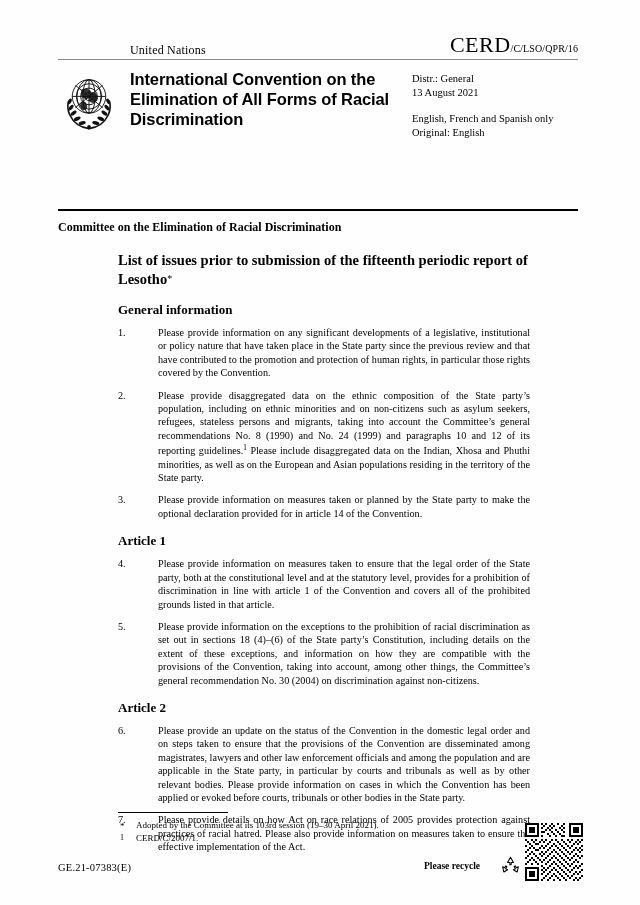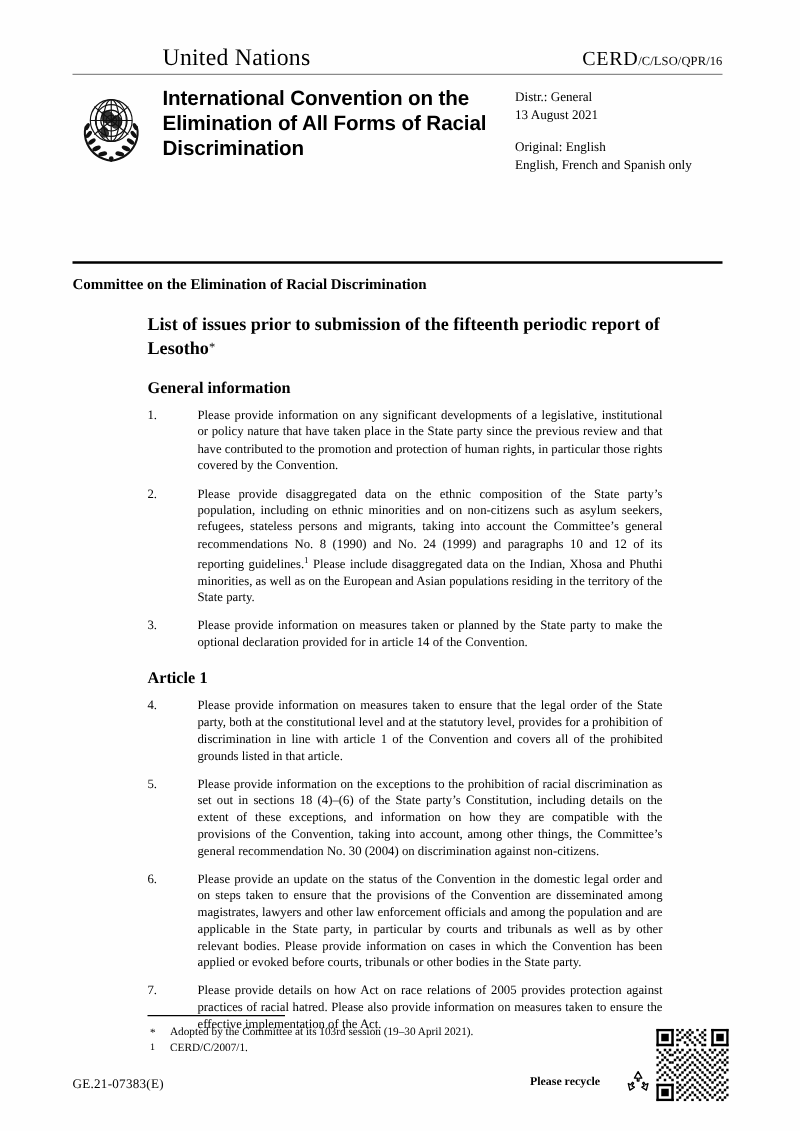--- a/index.html
+++ b/index.html
@@ -28,31 +28,31 @@
     width: 520px;
   }
   .masthead-top {
     display: flex;
     align-items: flex-end;
     justify-content: space-between;
     height: 26px;
   }
   .org-name {
     font-family: "Liberation Serif", serif;
-    font-size: 19px;
+    font-size: 12px;
     letter-spacing: .2px;
     padding-left: 72px;
     line-height: 1;
   }
   .doc-symbol {
     line-height: 1;
     white-space: nowrap;
   }
   .doc-symbol .sym-main {
-    font-size: 16px;
+    font-size: 22px;
     letter-spacing: .5px;
   }
   .doc-symbol .sym-sub {
     font-size: 10px;
     letter-spacing: .1px;
   }
   .rule-thin {
     border-top: 1.6px solid #8a8a8a;
     margin-top: 3px;
   }
@@ -260,22 +260,22 @@
       </div>
 
       <div class="title-cell">
         <div class="conv-title">International Convention on the Elimination of All Forms of Racial Discrimination</div>
       </div>
 
       <div class="distr-cell">
         <div>Distr.: General</div>
         <div>13 August 2021</div>
         <div class="distr-gap"></div>
+        <div>English, French and Spanish only</div>
         <div>Original: English</div>
-        <div>English, French and Spanish only</div>
       </div>
     </div>
   </div>
 
   <div class="rule-thick"></div>
   <div class="committee">Committee on the Elimination of Racial Discrimination</div>
 
   <div class="content">
     <h1 class="doc-title"><span>List of issues prior to submission of the fifteenth periodic report of Lesotho</span><span class="star">*</span></h1>
 
@@ -296,20 +296,21 @@
     <div class="section-head">Article 1</div>
 
     <p class="para">
       <span class="num">4.</span><span>Please provide information on measures taken to ensure that the legal order of the State party, both at the constitutional level and at the statutory level, provides for a prohibition of discrimination in line with article 1 of the Convention and covers all of the prohibited grounds listed in that article.</span>
     </p>
 
     <p class="para">
       <span class="num">5.</span><span>Please provide information on the exceptions to the prohibition of racial discrimination as set out in sections 18 (4)–(6) of the State party’s Constitution, including details on the extent of these exceptions, and information on how they are compatible with the provisions of the Convention, taking into account, among other things, the Committee’s general recommendation No. 30 (2004) on discrimination against non-citizens.</span>
     </p>
 
+    <div class="section-head">Article 2</div>
 
     <p class="para">
       <span class="num">6.</span><span>Please provide an update on the status of the Convention in the domestic legal order and on steps taken to ensure that the provisions of the Convention are disseminated among magistrates, lawyers and other law enforcement officials and among the population and are applicable in the State party, in particular by courts and tribunals as well as by other relevant bodies. Please provide information on cases in which the Convention has been applied or evoked before courts, tribunals or other bodies in the State party.</span>
     </p>
 
     <p class="para">
       <span class="num">7.</span><span>Please provide details on how Act on race relations of 2005 provides protection against practices of racial hatred. Please also provide information on measures taken to ensure the effective implementation of the Act.</span>
     </p>
   </div>
 

